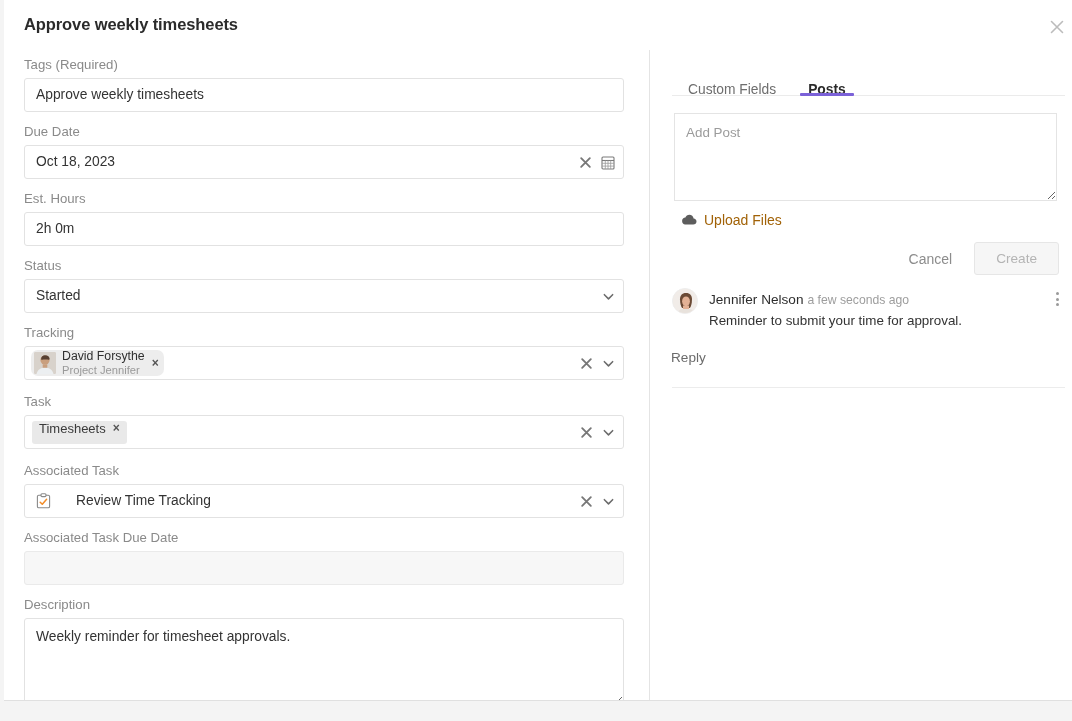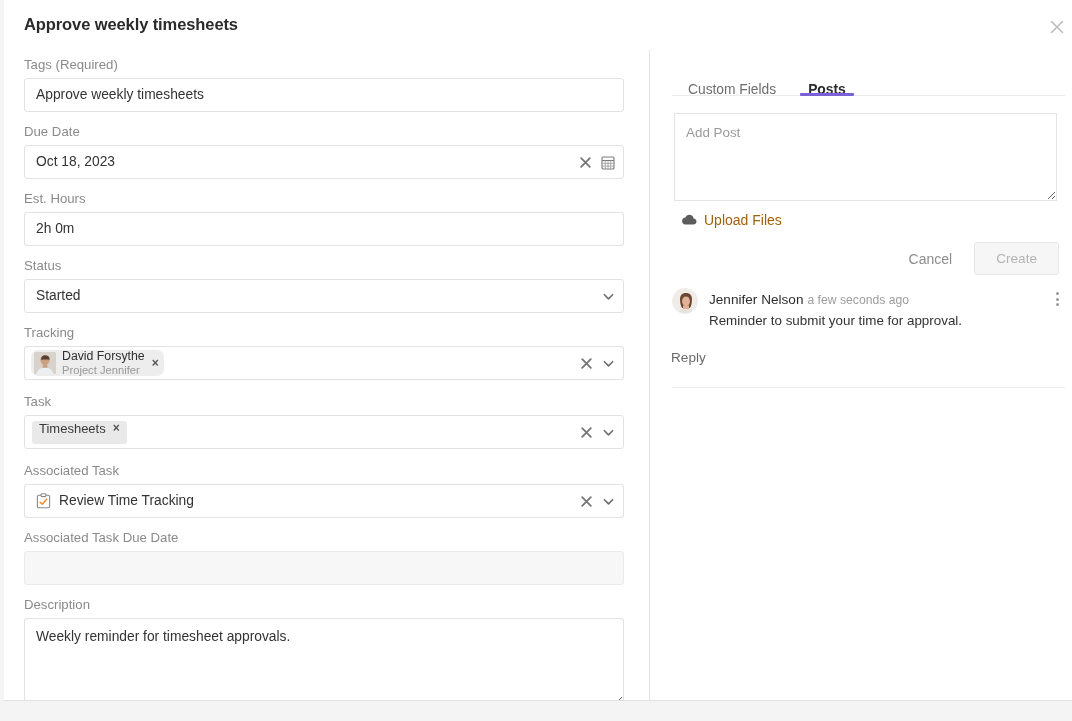--- a/index.html
+++ b/index.html
@@ -420,21 +420,21 @@
     </div>
 
     <div class="field" style="top:412px;">
       <div class="field-label">Associated Task</div>
       <div class="input-box tall">
         <svg class="task-icon" viewBox="0 0 15 16">
           <rect x="1.4" y="2.2" width="12.2" height="12.6" rx="1.3" fill="#fff" stroke="#8a8a8a" stroke-width="1.1"></rect>
           <rect x="5" y="0.8" width="5" height="2.8" rx="1" fill="#fff" stroke="#8a8a8a" stroke-width="1.1"></rect>
           <path d="M4.2 9.2 L6.3 11.3 L10.6 6.3" fill="none" stroke="#f28c28" stroke-width="1.5" stroke-linecap="round" stroke-linejoin="round"></path>
         </svg>
-        <span class="input-value" style="padding-left:8px;">Review Time Tracking</span>
+        <span class="input-value" style="padding-left:25px;">Review Time Tracking</span>
         <span class="field-adorn">
           <svg class="clear-x" viewBox="0 0 12 12">
             <path d="M2 2 L10 10 M10 2 L2 10" stroke="#777" stroke-width="1.7" stroke-linecap="round"></path>
           </svg>
           <svg class="caret" viewBox="0 0 12 12">
             <path d="M2.2 4.3 L6 8.2 L9.8 4.3" fill="none" stroke="#6b6b6b" stroke-width="1.4" stroke-linecap="round" stroke-linejoin="round"></path>
           </svg>
         </span>
       </div>
     </div>

